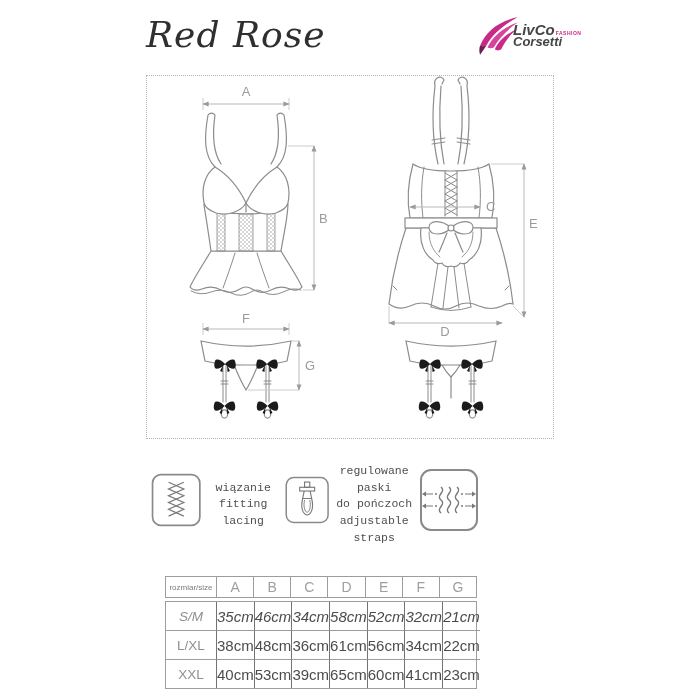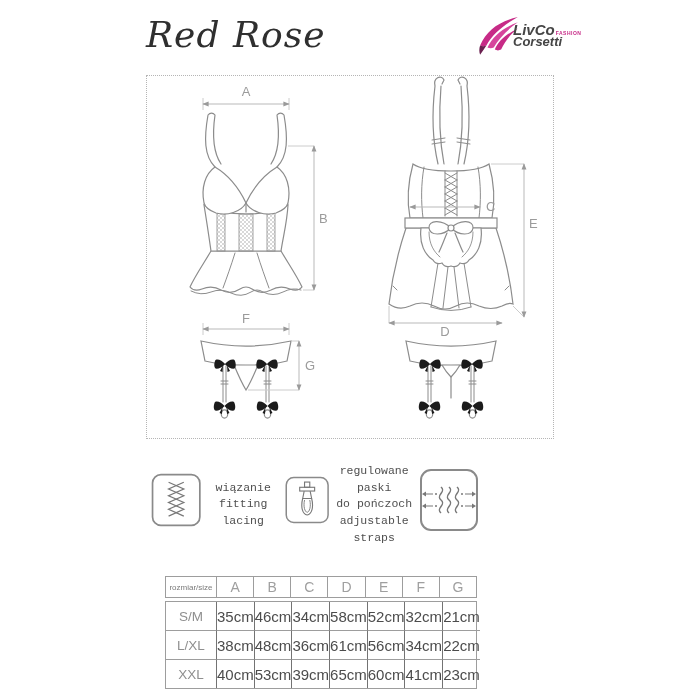--- a/index.html
+++ b/index.html
@@ -29,21 +29,21 @@
   .size-table{position:absolute;left:165px;top:576px;width:312px;}
   .thead,.tbody{display:grid;grid-template-columns:50px repeat(7,1fr);border:1px solid #9d9d9d;}
   .thead{height:20px;}
   .tbody{margin-top:3px;}
   .th{display:flex;align-items:center;justify-content:center;color:#9f9f9f;font-size:14px;
       border-left:1px solid #9d9d9d;}
   .th.c0{border-left:none;font-size:8px;color:#7a7a7a;}
   .td{height:28px;display:flex;align-items:center;justify-content:center;font-size:15px;
       color:#4c4c4c;border-left:1px solid #737373;border-top:1px solid #9d9d9d;}
   .td.c0{border-left:none;color:#8f8f8f;font-size:13.5px;}
-  .td.r0{border-top:none;}
+  .td.r0{border-top:none;font-style:italic;}
 </style>
 </head>
 <body>
 
 <div class="page">
 
   <div class="title">Red Rose</div>
 
   <div class="logo">
     <svg class="logo-swoosh" viewBox="0 0 40 40">

